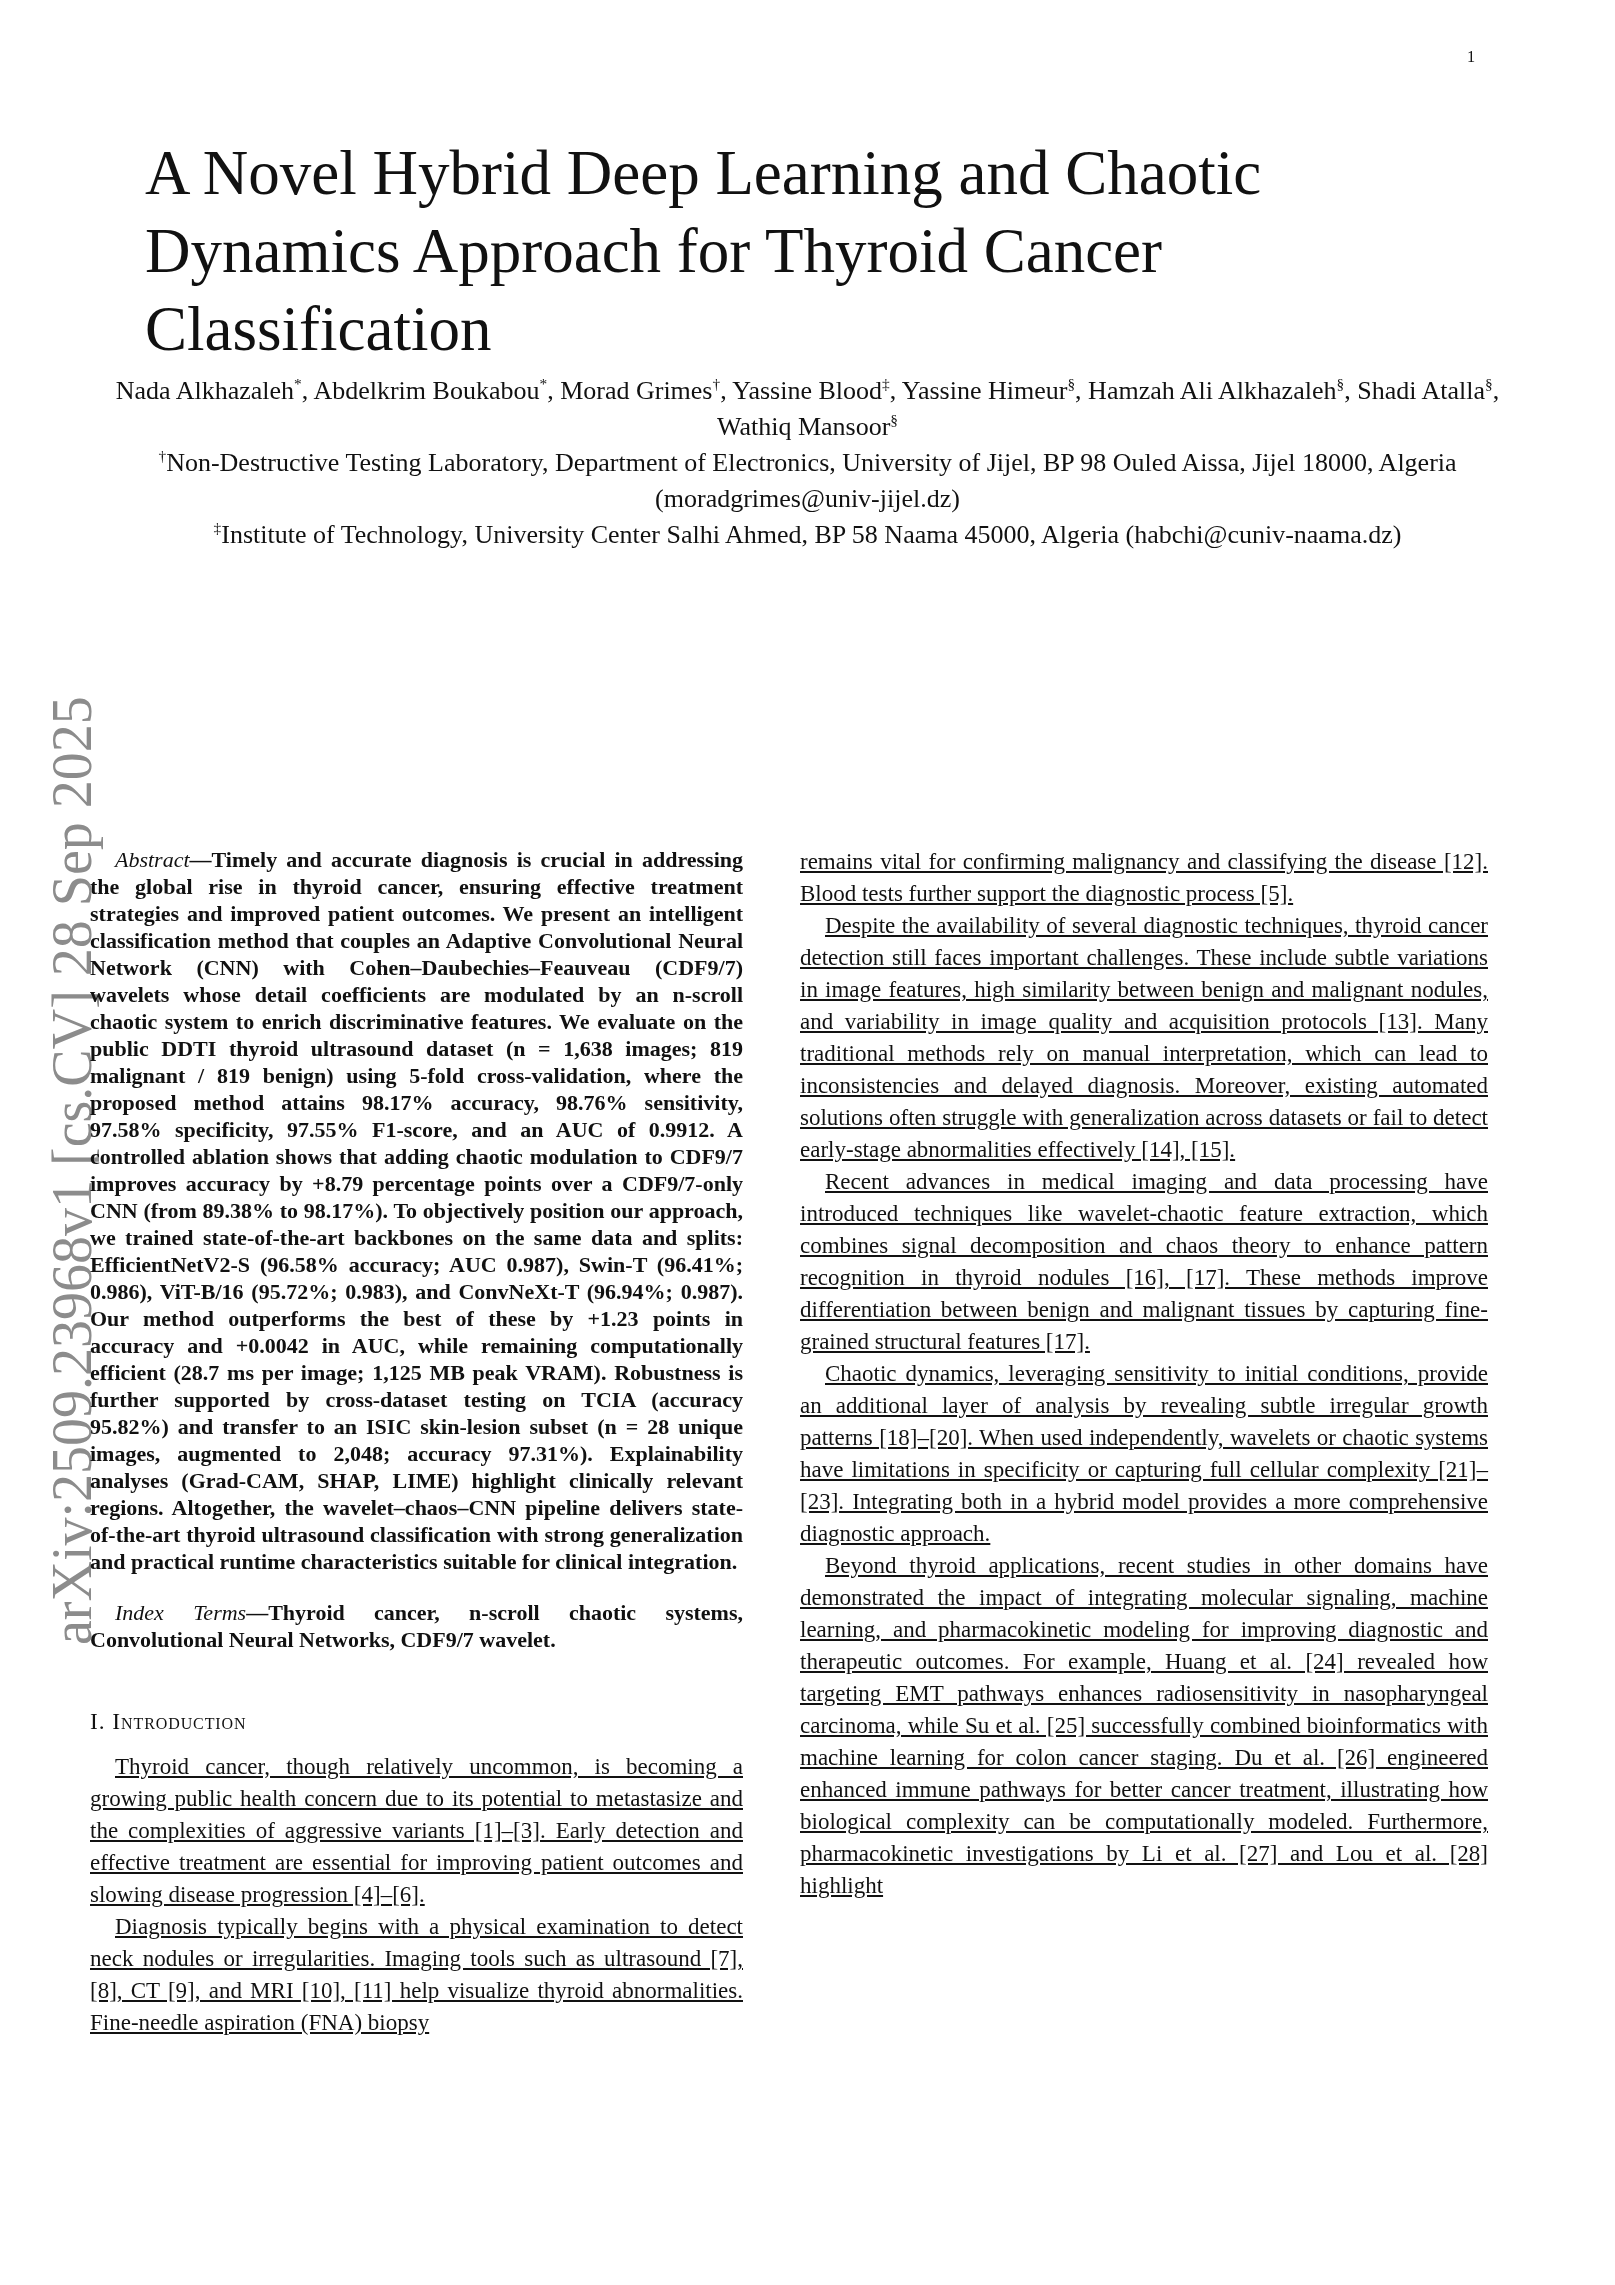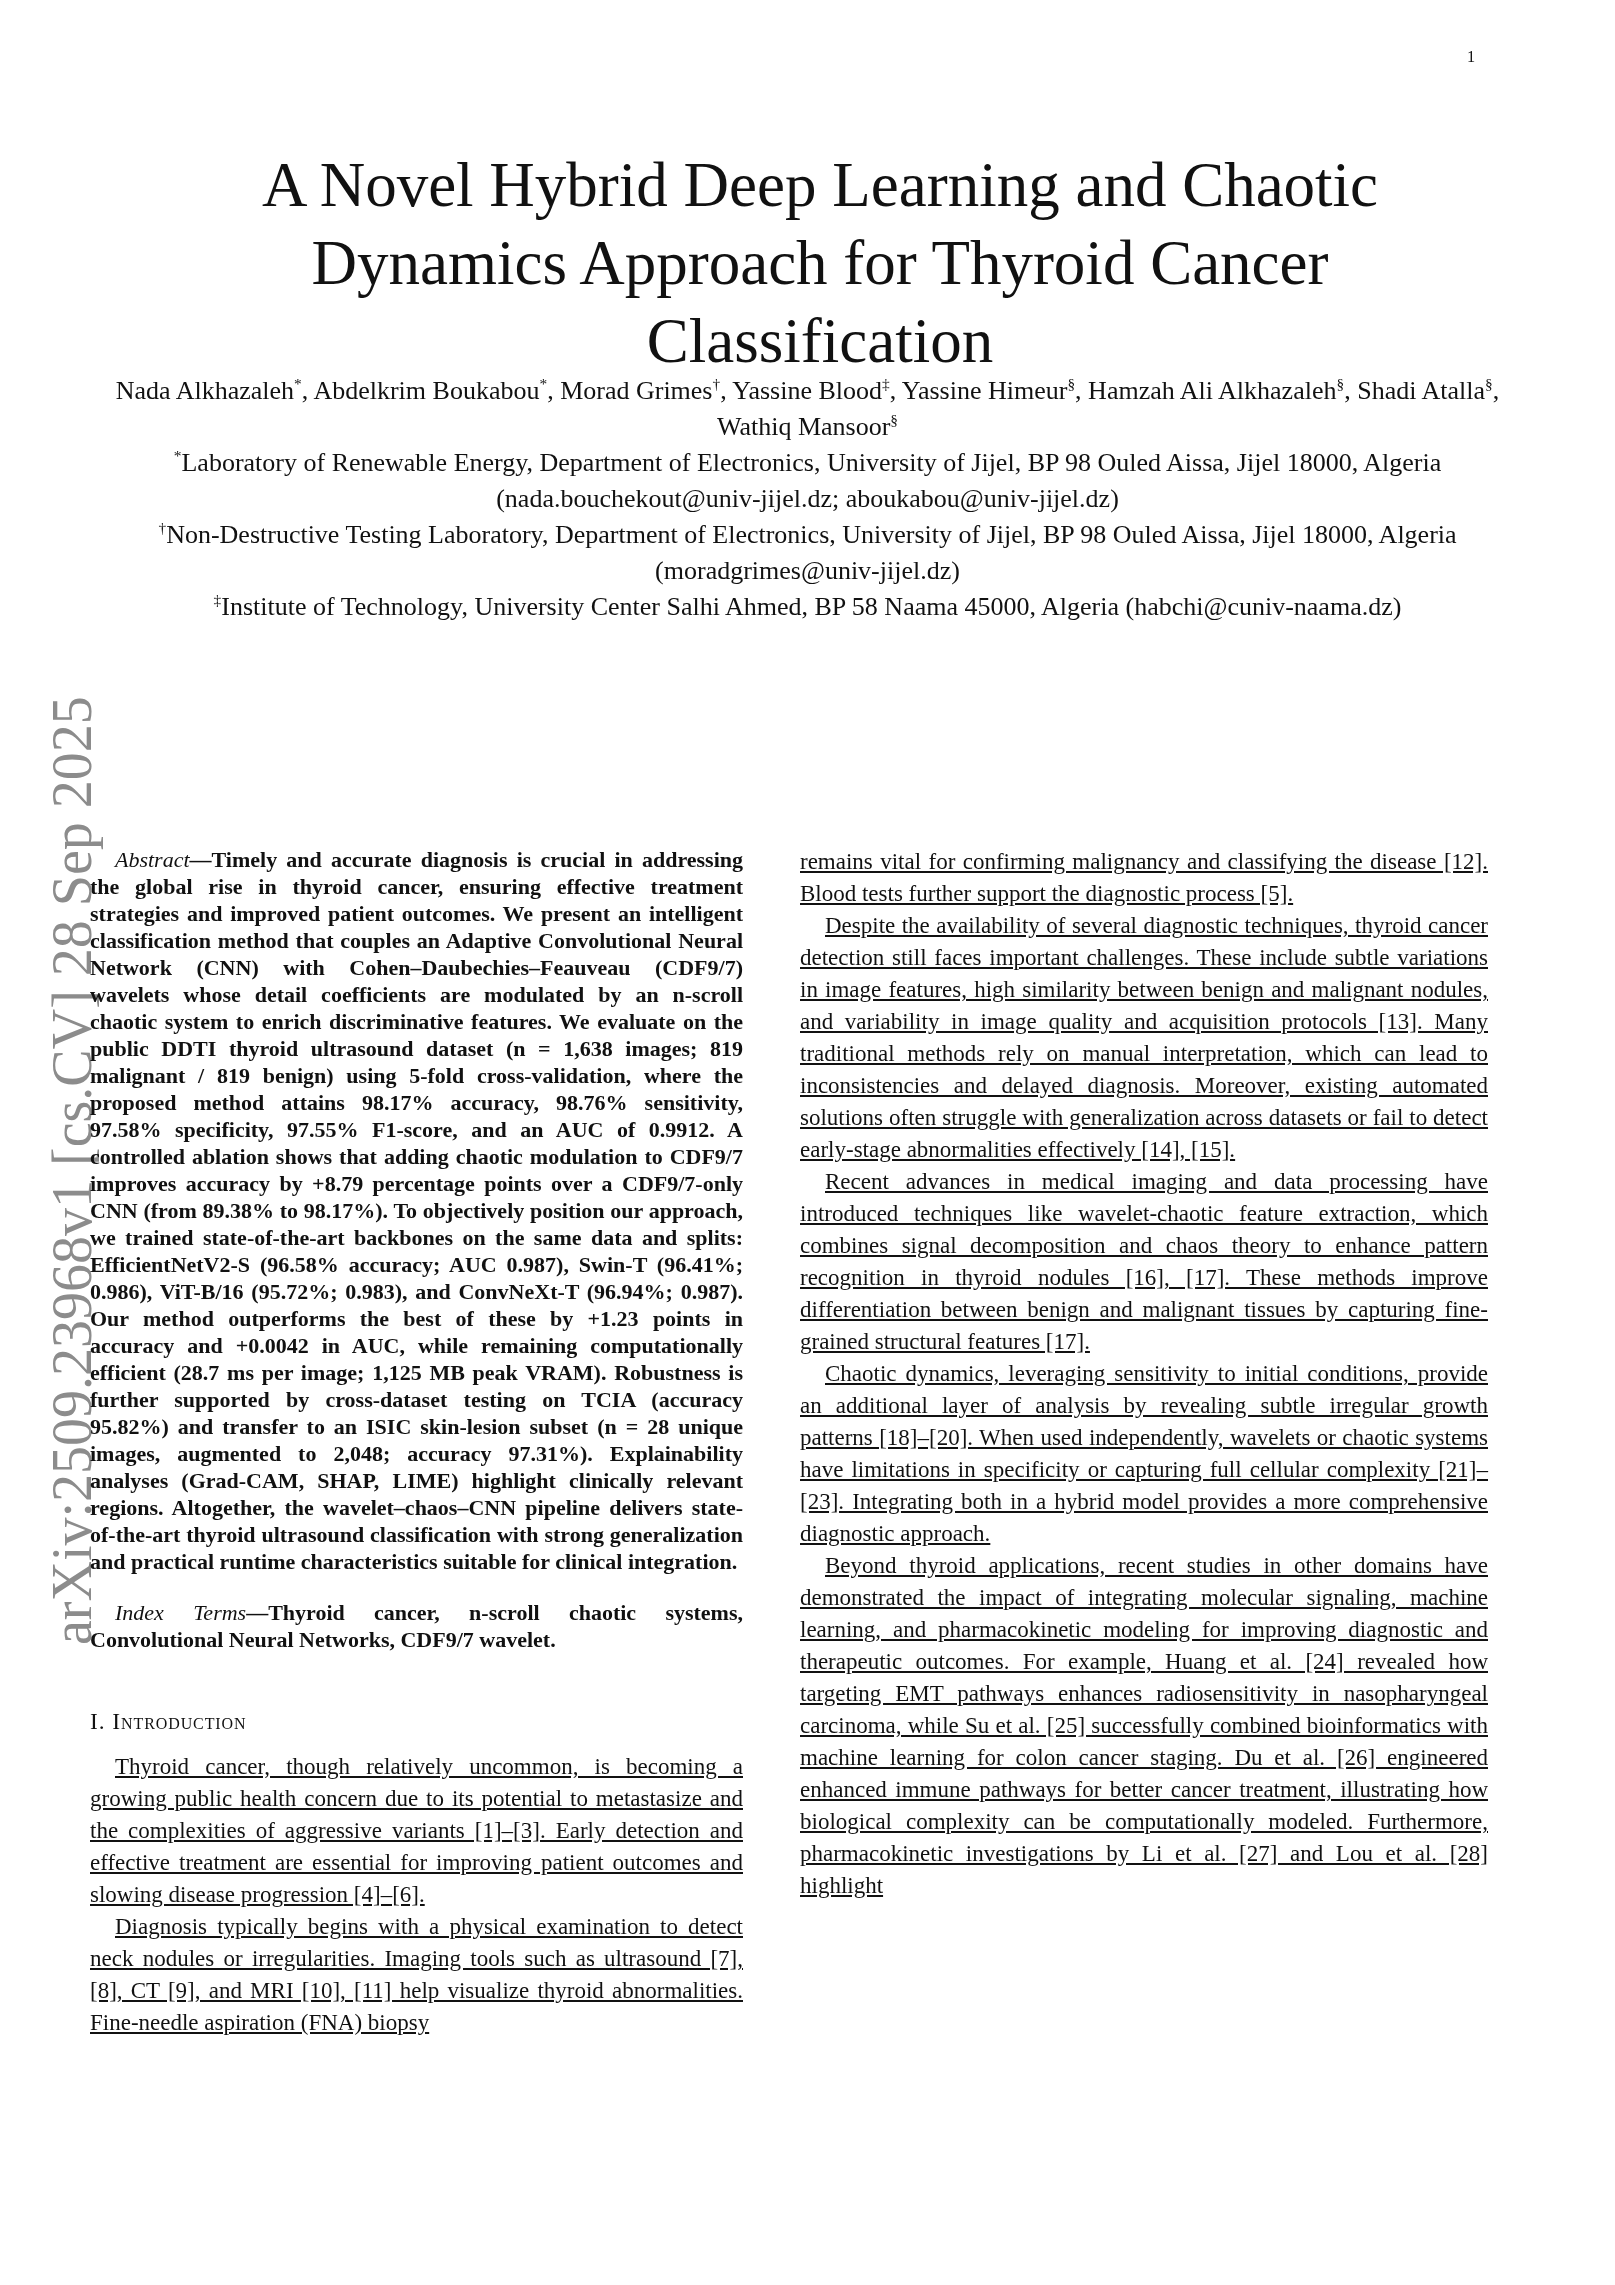--- a/index.html
+++ b/index.html
@@ -1,20 +1,20 @@
 <!DOCTYPE html>
 <html style="font-size:14.5px"><head>
 <meta charset="utf-8">
 <style>
   html, body { margin: 0; padding: 0; background: #ffffff; }
   body { width: 1616px; height: 2285px; position: relative; overflow: hidden;
          font-family: "Liberation Serif", "DejaVu Serif", serif; color: #111; }
   .page-num { position: absolute; top: 47px; left: 1467px; font-size: 16.3px; }
-  .title { position: absolute; top: 134px; left: 145px; width: 1326px; text-align: center;
-           font-size: 63px; line-height: 78px; font-weight: normal; margin: 12px; }
+  .title { position: absolute; top: 134px; left: 145px; width: 1326px; 
+           font-size: 63px; line-height: 78px; font-weight: normal; margin: 0; }
   .authors { position: absolute; top: 373px; left: 90px; width: 1435px; text-align: center;
              font-size: 26px; line-height: 36px; }
   .authors p { margin: 0; }
   .authors sup { font-size: 15.4px; line-height: 0; }
   .watermark { position: absolute; left: 40px; top: 1645px; transform-origin: 0 0; transform: rotate(-90deg);
                font-size: 56px; color: #8c8c8c; white-space: nowrap; letter-spacing: 0px; }
   .col { position: absolute; top: 846px; width: 653px; font-size: 23px; line-height: 32px;
          text-align: justify; hyphens: manual; }
   .col-left { left: 90px; }
   .col-right { left: 800px; width: 688px; }
@@ -36,21 +36,20 @@
   <p>
     <span><span>Nada Alkhazaleh</span><sup>*</sup></span>,
     <span><span>Abdelkrim Boukabou</span><sup>*</sup></span>,
     <span><span>Morad Grimes</span><sup>†</sup></span>,
     <span><span>Yassine Blood</span><sup>‡</sup></span>,
     <span><span>Yassine Himeur</span><sup>§</sup></span>,
     <span><span>Hamzah Ali Alkhazaleh</span><sup>§</sup></span>,
     <span><span>Shadi Atalla</span><sup>§</sup></span>,
     <span><span>Wathiq Mansoor</span><sup>§</sup></span>
   </p>
-  <p><sup>*</sup><span>Laboratory of Renewable Energy, Department of Electronics, University of Jijel, BP 98 Ouled Aissa, Jijel 18000, Algeria (nada.bouchekout@univ-jijel.dz; aboukabou@univ-jijel.dz)</span></p>
   <p><sup>†</sup><span>Non-Destructive Testing Laboratory, Department of Electronics, University of Jijel, BP 98 Ouled Aissa, Jijel 18000, Algeria (moradgrimes@univ-jijel.dz)</span></p>
   <p><sup>‡</sup><span>Institute of Technology, University Center Salhi Ahmed, BP 58 Naama 45000, Algeria (habchi@cuniv-naama.dz)</span></p>
 </div>
 
 <div class="watermark">arXiv:2509.23968v1  [cs.CV]  28 Sep 2025</div>
 
 <div class="col col-left">
   <p class="abstract"><em>Abstract</em><span>—Timely and accurate diagnosis is crucial in addressing the global rise in thyroid cancer, ensuring effective treatment strategies and improved patient outcomes. We present an intelligent classification method that couples an Adaptive Convolutional Neural Network (CNN) with Cohen–Daubechies–Feauveau (CDF9/7) wavelets whose detail coefficients are modulated by an n-scroll chaotic system to enrich discriminative features. We evaluate on the public DDTI thyroid ultrasound dataset (n = 1,638 images; 819 malignant / 819 benign) using 5-fold cross-validation, where the proposed method attains 98.17% accuracy, 98.76% sensitivity, 97.58% specificity, 97.55% F1-score, and an AUC of 0.9912. A controlled ablation shows that adding chaotic modulation to CDF9/7 improves accuracy by +8.79 percentage points over a CDF9/7-only CNN (from 89.38% to 98.17%). To objectively position our approach, we trained state-of-the-art backbones on the same data and splits: EfficientNetV2-S (96.58% accuracy; AUC 0.987), Swin-T (96.41%; 0.986), ViT-B/16 (95.72%; 0.983), and ConvNeXt-T (96.94%; 0.987). Our method outperforms the best of these by +1.23 points in accuracy and +0.0042 in AUC, while remaining computationally efficient (28.7 ms per image; 1,125 MB peak VRAM). Robustness is further supported by cross-dataset testing on TCIA (accuracy 95.82%) and transfer to an ISIC skin-lesion subset (n = 28 unique images, augmented to 2,048; accuracy 97.31%). Explainability analyses (Grad-CAM, SHAP, LIME) highlight clinically relevant regions. Altogether, the wavelet–chaos–CNN pipeline delivers state-of-the-art thyroid ultrasound classification with strong generalization and practical runtime characteristics suitable for clinical integration.</span></p>
   <p class="index"><em>Index Terms</em><span>—Thyroid cancer, n-scroll chaotic systems, Convolutional Neural Networks, CDF9/7 wavelet.</span></p>
   <div class="section-heading"><span>I.</span> <span>Introduction</span></div>

